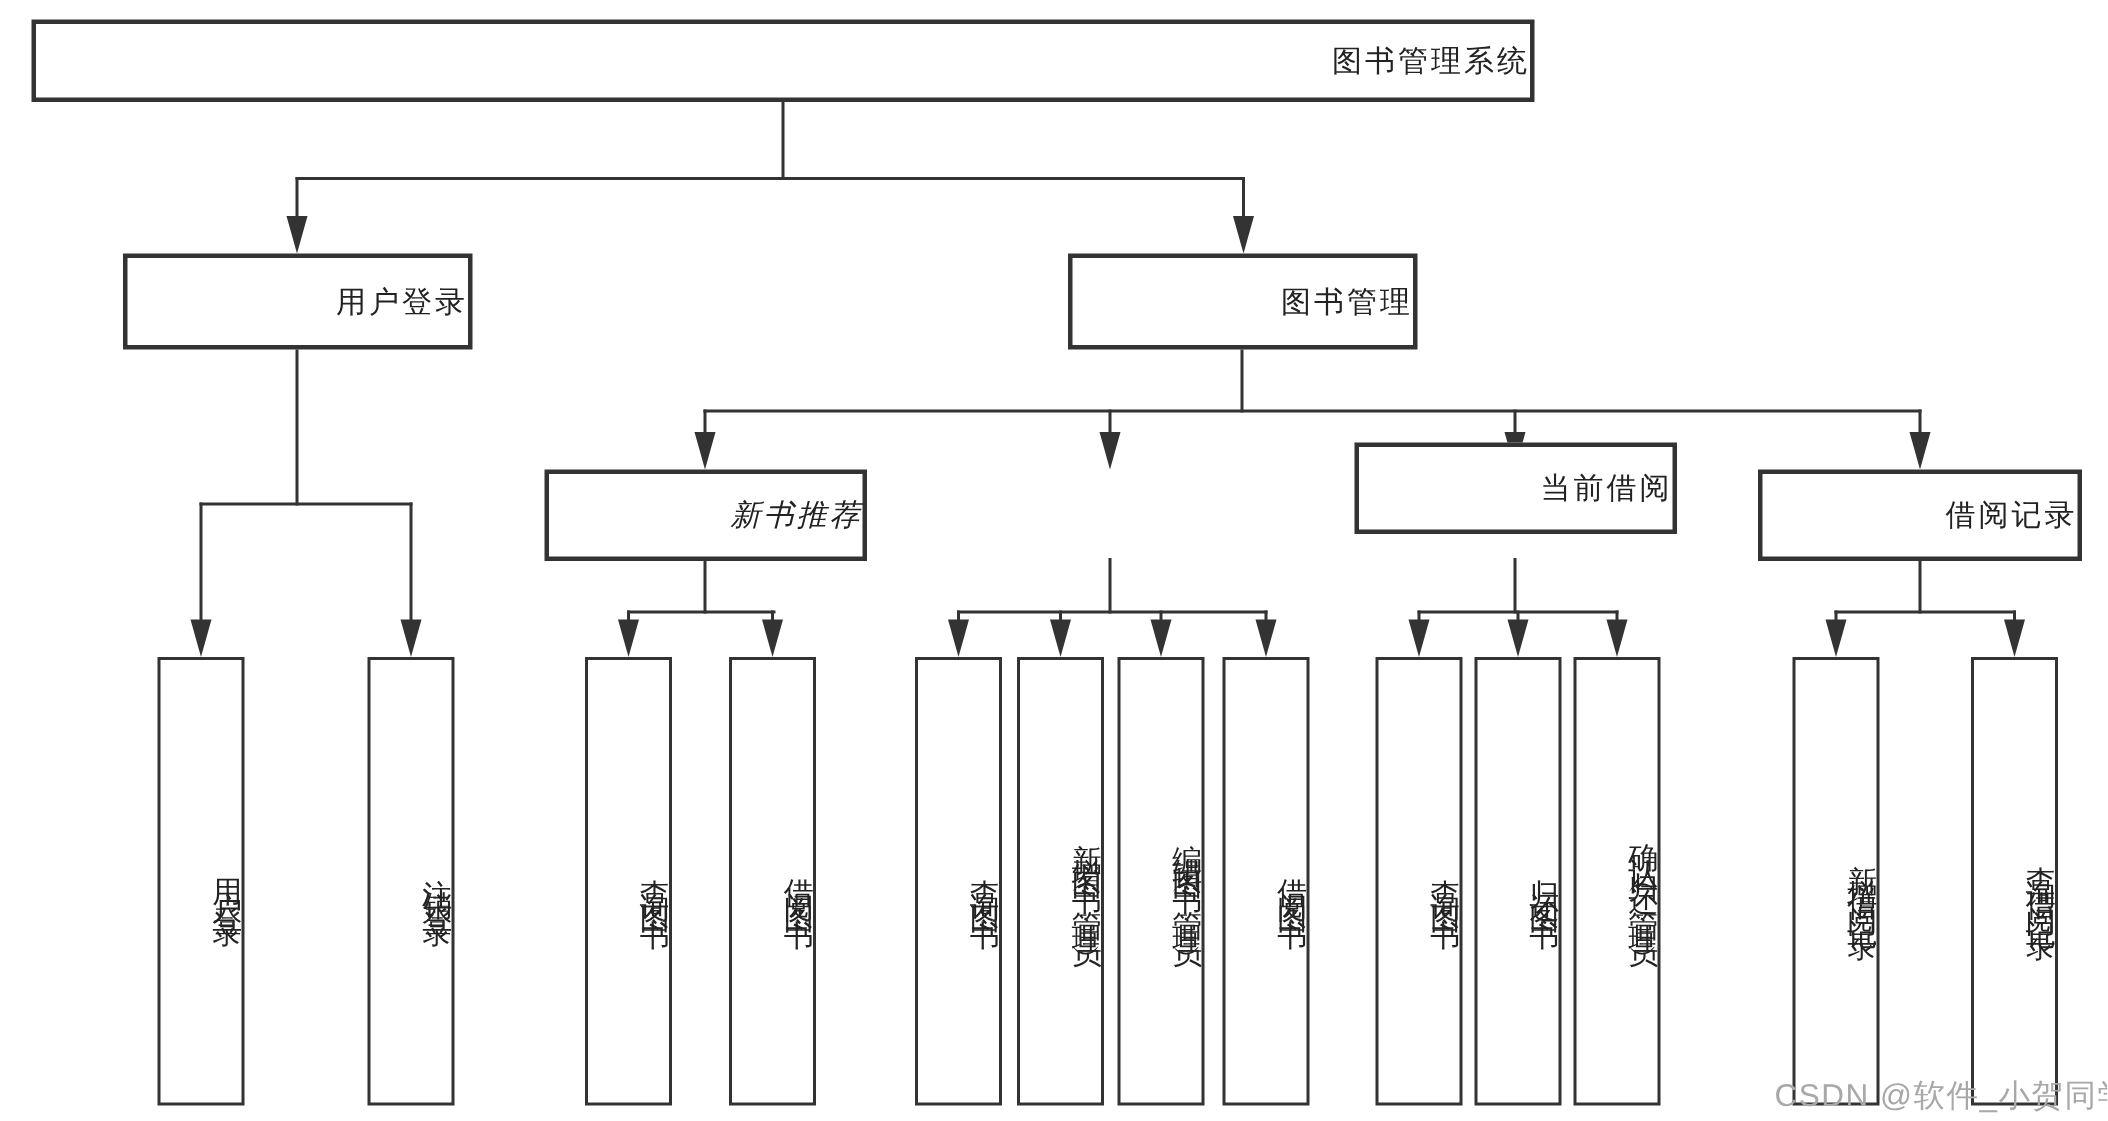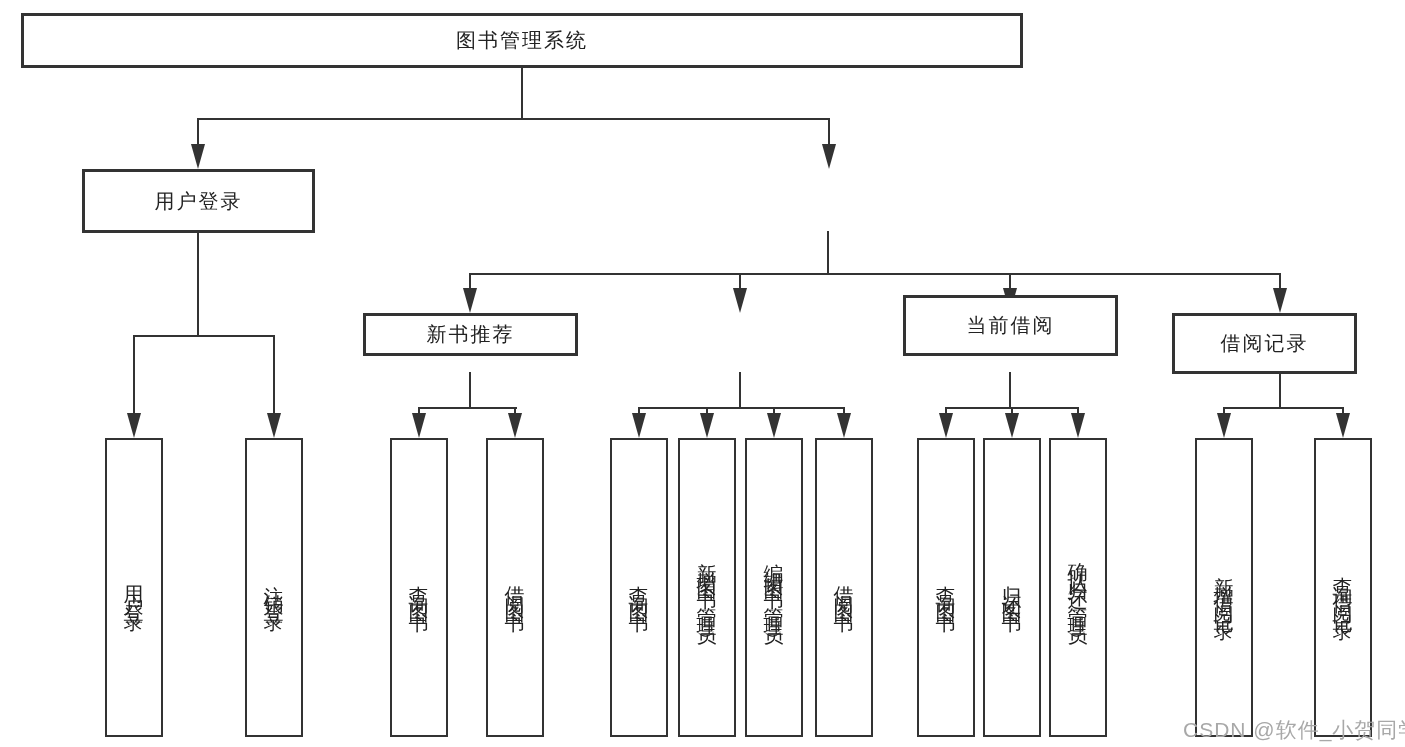--- a/index.html
+++ b/index.html
@@ -11,21 +11,21 @@
     font-family: "Liberation Sans", sans-serif;
     overflow: hidden;
   }
   .box {
     position: absolute;
     background: #ffffff;
     border: 3px solid #333333;
     box-sizing: border-box;
     display: flex;
     align-items: center;
-    justify-content: center;
+    justify-content: flex-end;
     color: #222222;
     font-size: 20px;
     letter-spacing: 2px;
     z-index: 2;
   }
   .leaf {
     border-width: 2px;
     z-index: 2;
   }
   .vtext {
@@ -126,28 +126,31 @@
   <div class="arrow" style="left:1217px; top:413px;"></div>
   <div class="arrow" style="left:1336px; top:413px;"></div>
 
   <div class="box" style="left:21px; top:13px; width:1002px; height:55px;">
     <span>图书管理系统</span>
   </div>
 
   <div class="box" style="left:82px; top:169px; width:233px; height:64px;">
     <span>用户登录</span>
   </div>
+  <div class="box" style="left:712px; top:169px; width:233px; height:64px;">
+    <span>图书管理</span>
+  </div>
 
-  <div class="box" style="left:363px; top:313px; width:215px; height:43px;">
+  <div class="box" style="left:363px; top:313px; width:215px; height:61px;font-style:italic;">
     <span>新书推荐</span>
   </div>
   <div class="box" style="left:903px; top:295px; width:215px; height:61px;">
     <span>当前借阅</span>
   </div>
-  <div class="box" style="left:1172px; top:313px; width:185px; height:61px;">
+  <div class="box" style="left:1172px; top:313px; width:216px; height:61px;">
     <span>借阅记录</span>
   </div>
 
   <div class="box leaf" style="left:105px; top:438px; width:58px; height:299px;">
     <span class="vtext">用户登录</span>
   </div>
   <div class="box leaf" style="left:245px; top:438px; width:58px; height:299px;">
     <span class="vtext">注销登录</span>
   </div>
 

